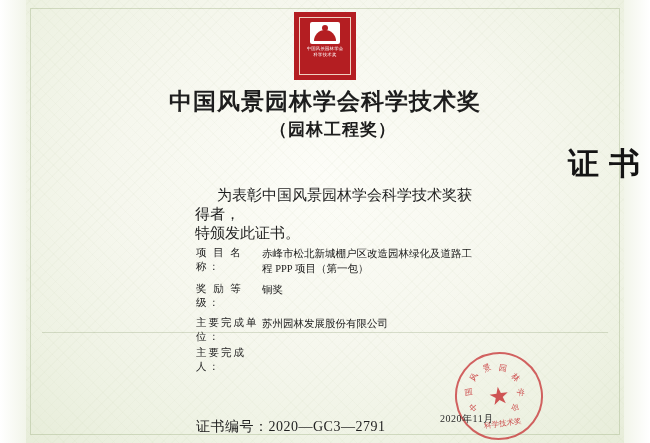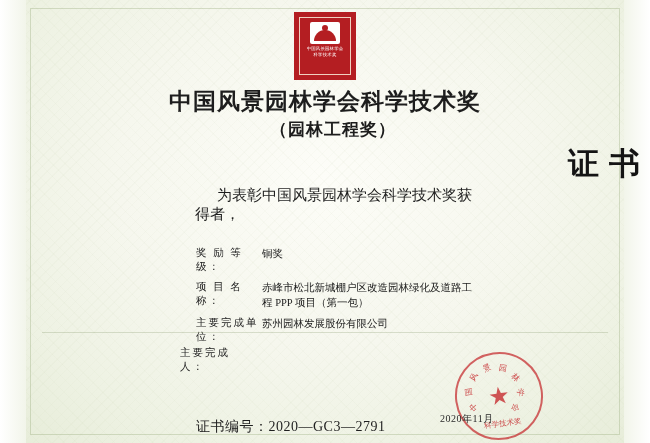--- a/index.html
+++ b/index.html
@@ -198,21 +198,21 @@
     left: 42px;
     right: 42px;
     top: 332px;
     height: 1px;
     background: rgba(120,140,90,0.25);
   }
 
   
   .contributors {
     position: absolute;
-    left: 180px;
+    left: 196px;
     top: 346px;
     width: 300px;
     font-size: 10.5px;
     color: #1f1f1f;
   }
   .contributors .field-label { width: 72px; flex: 0 0 72px; letter-spacing: 2px; }
   .contributors .field-value { line-height: 19px; }
 
   
   .seal {
@@ -297,33 +297,34 @@
       <div class="emblem-text">科学技术奖</div>
     </div>
   </div>
 
   <div class="title-main">中国风景园林学会科学技术奖</div>
   <div class="title-sub">（园林工程奖）</div>
   <div class="title-cert">证书</div>
 
   <div class="body-block">
     <div class="body-line-1">为表彰中国风景园林学会科学技术奖获得者，</div>
+    <div>特颁发此证书。</div>
   </div>
 
   <div class="fields">
-    <div class="field-row">
-      <div class="field-label">奖 励 等 级：</div>
-      <div class="field-value">铜奖</div>
-    </div>
     <div class="field-row">
       <div class="field-label">项 目 名 称：</div>
       <div class="field-value">
         <span>赤峰市松北新城棚户区改造园林绿化及道路工</span>
         <span class="second-line">程 PPP 项目（第一包）</span>
       </div>
+    </div>
+    <div class="field-row">
+      <div class="field-label">奖 励 等 级：</div>
+      <div class="field-value">铜奖</div>
     </div>
     <div class="field-row">
       <div class="field-label">主要完成单位：</div>
       <div class="field-value">苏州园林发展股份有限公司</div>
     </div>
   </div>
 
   <div class="divider"></div>
 
   <div class="contributors">

